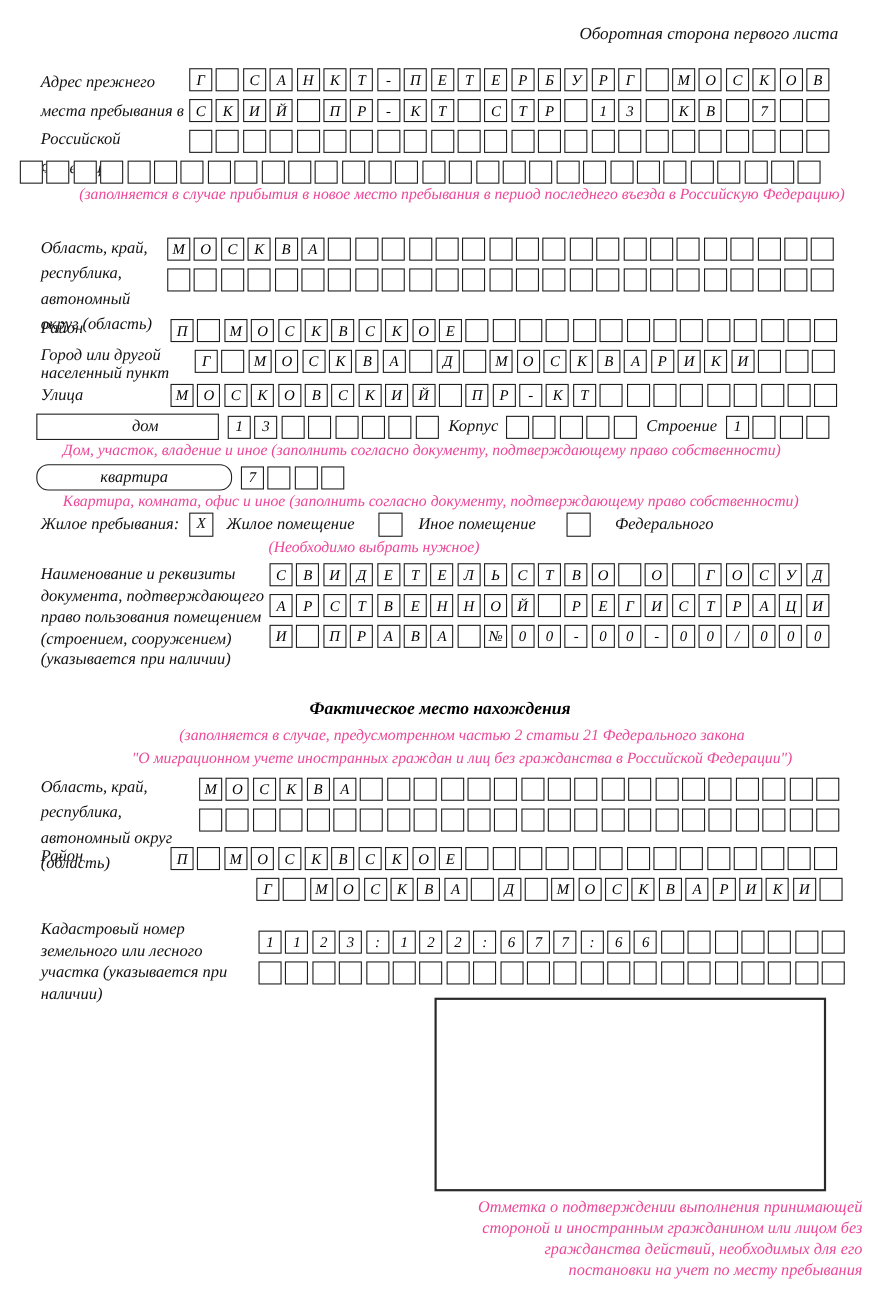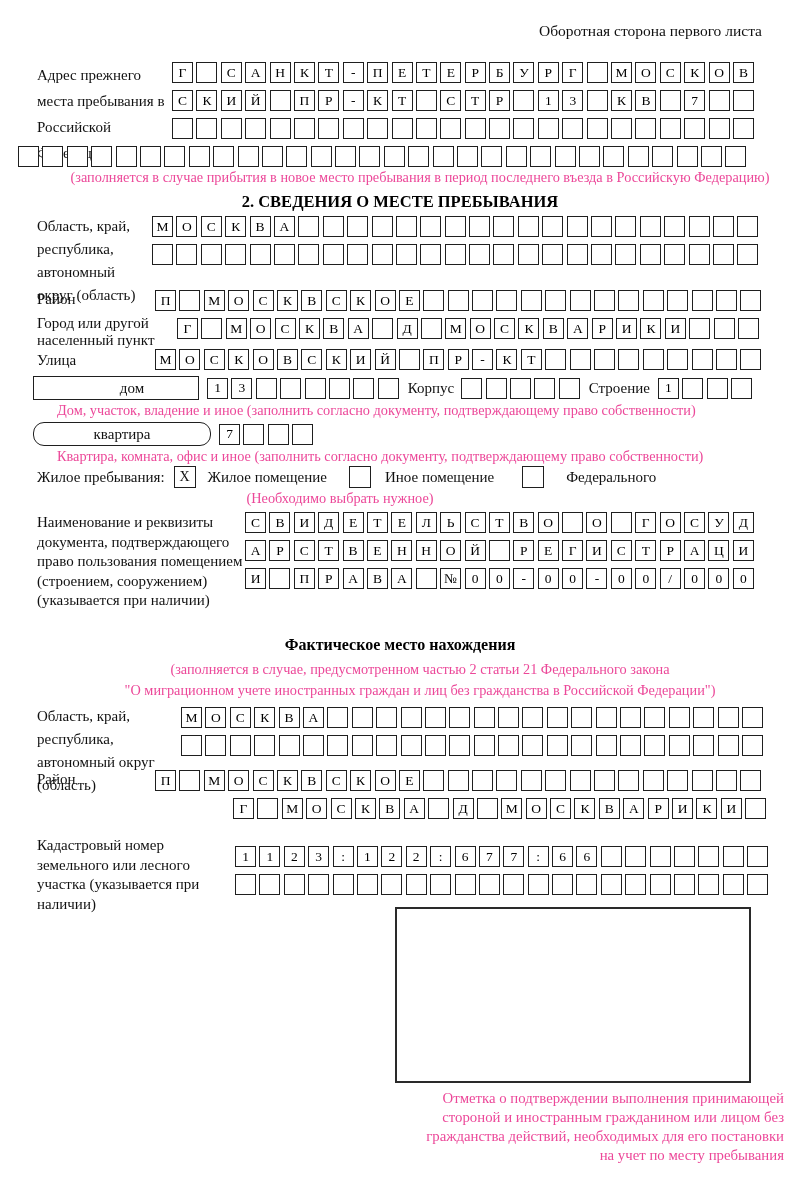--- a/index.html
+++ b/index.html
@@ -1,20 +1,20 @@
 <!DOCTYPE html>
 <html><head>
 <meta charset="utf-8">
 <style>
   html,body{margin:0;padding:0;background:#fff;}
   #page{
     position:relative;width:800px;height:1180px;background:#ffffff;
     font-family:"Liberation Serif","DejaVu Serif",serif;color:#111;overflow:hidden;
   }
-  .abs{position:absolute;}
+  .abs{position:absolute;font-style:italic;}
   .lbl{font-size:15px;color:#111;}
   .note{font-size:14.3px;color:#ec4899;padding-left:20px;}
   .title{font-size:16.5px;font-weight:bold;color:#000;}
   .center{text-align:center;}
   .cellrow{display:flex;gap:3.4px;}
   .cell{
     width:21px;height:21px;flex:none;box-sizing:border-box;
     border:1.6px solid #1f1f1f;background:#fff;
     display:flex;align-items:center;justify-content:center;
     font-size:13.5px;line-height:1;color:#000;
@@ -143,21 +143,20 @@
       <span class="cell"></span>
       <span class="cell"></span>
       <span class="cell"></span>
       <span class="cell"></span>
       <span class="cell"></span>
       <span class="cell"></span>
       <span class="cell"></span>
     </div>
   <div class="abs note center" style="left:0;top:169px;width:800px;">(заполняется в случае прибытия в новое место пребывания в период последнего въезда в Российскую Федерацию)</div>
 
-  <div class="abs title center" style="left:0;top:192px;width:800px;">2. СВЕДЕНИЯ О МЕСТЕ ПРЕБЫВАНИЯ</div>
 
   <div class="abs lbl" style="left:37px;top:215px;width:114px;line-height:23px;">Область, край, республика, автономный округ (область)</div>
   <div class="abs cellrow" style="left:152px;top:216px;">
       <span class="cell">М</span>
       <span class="cell">О</span>
       <span class="cell">С</span>
       <span class="cell">К</span>
       <span class="cell">В</span>
       <span class="cell">А</span>
       <span class="cell"></span>

